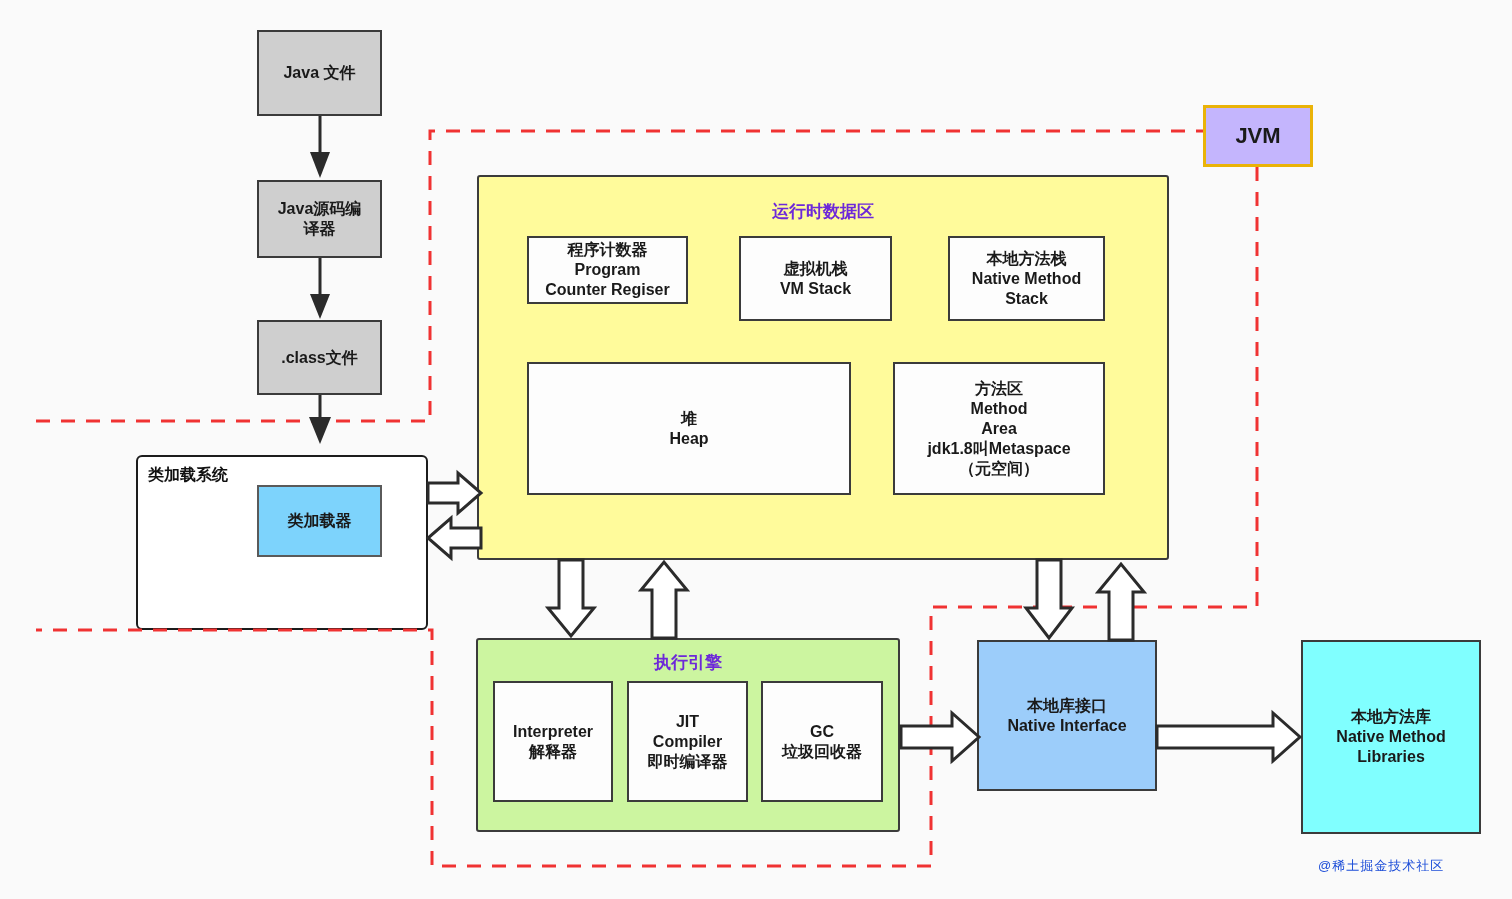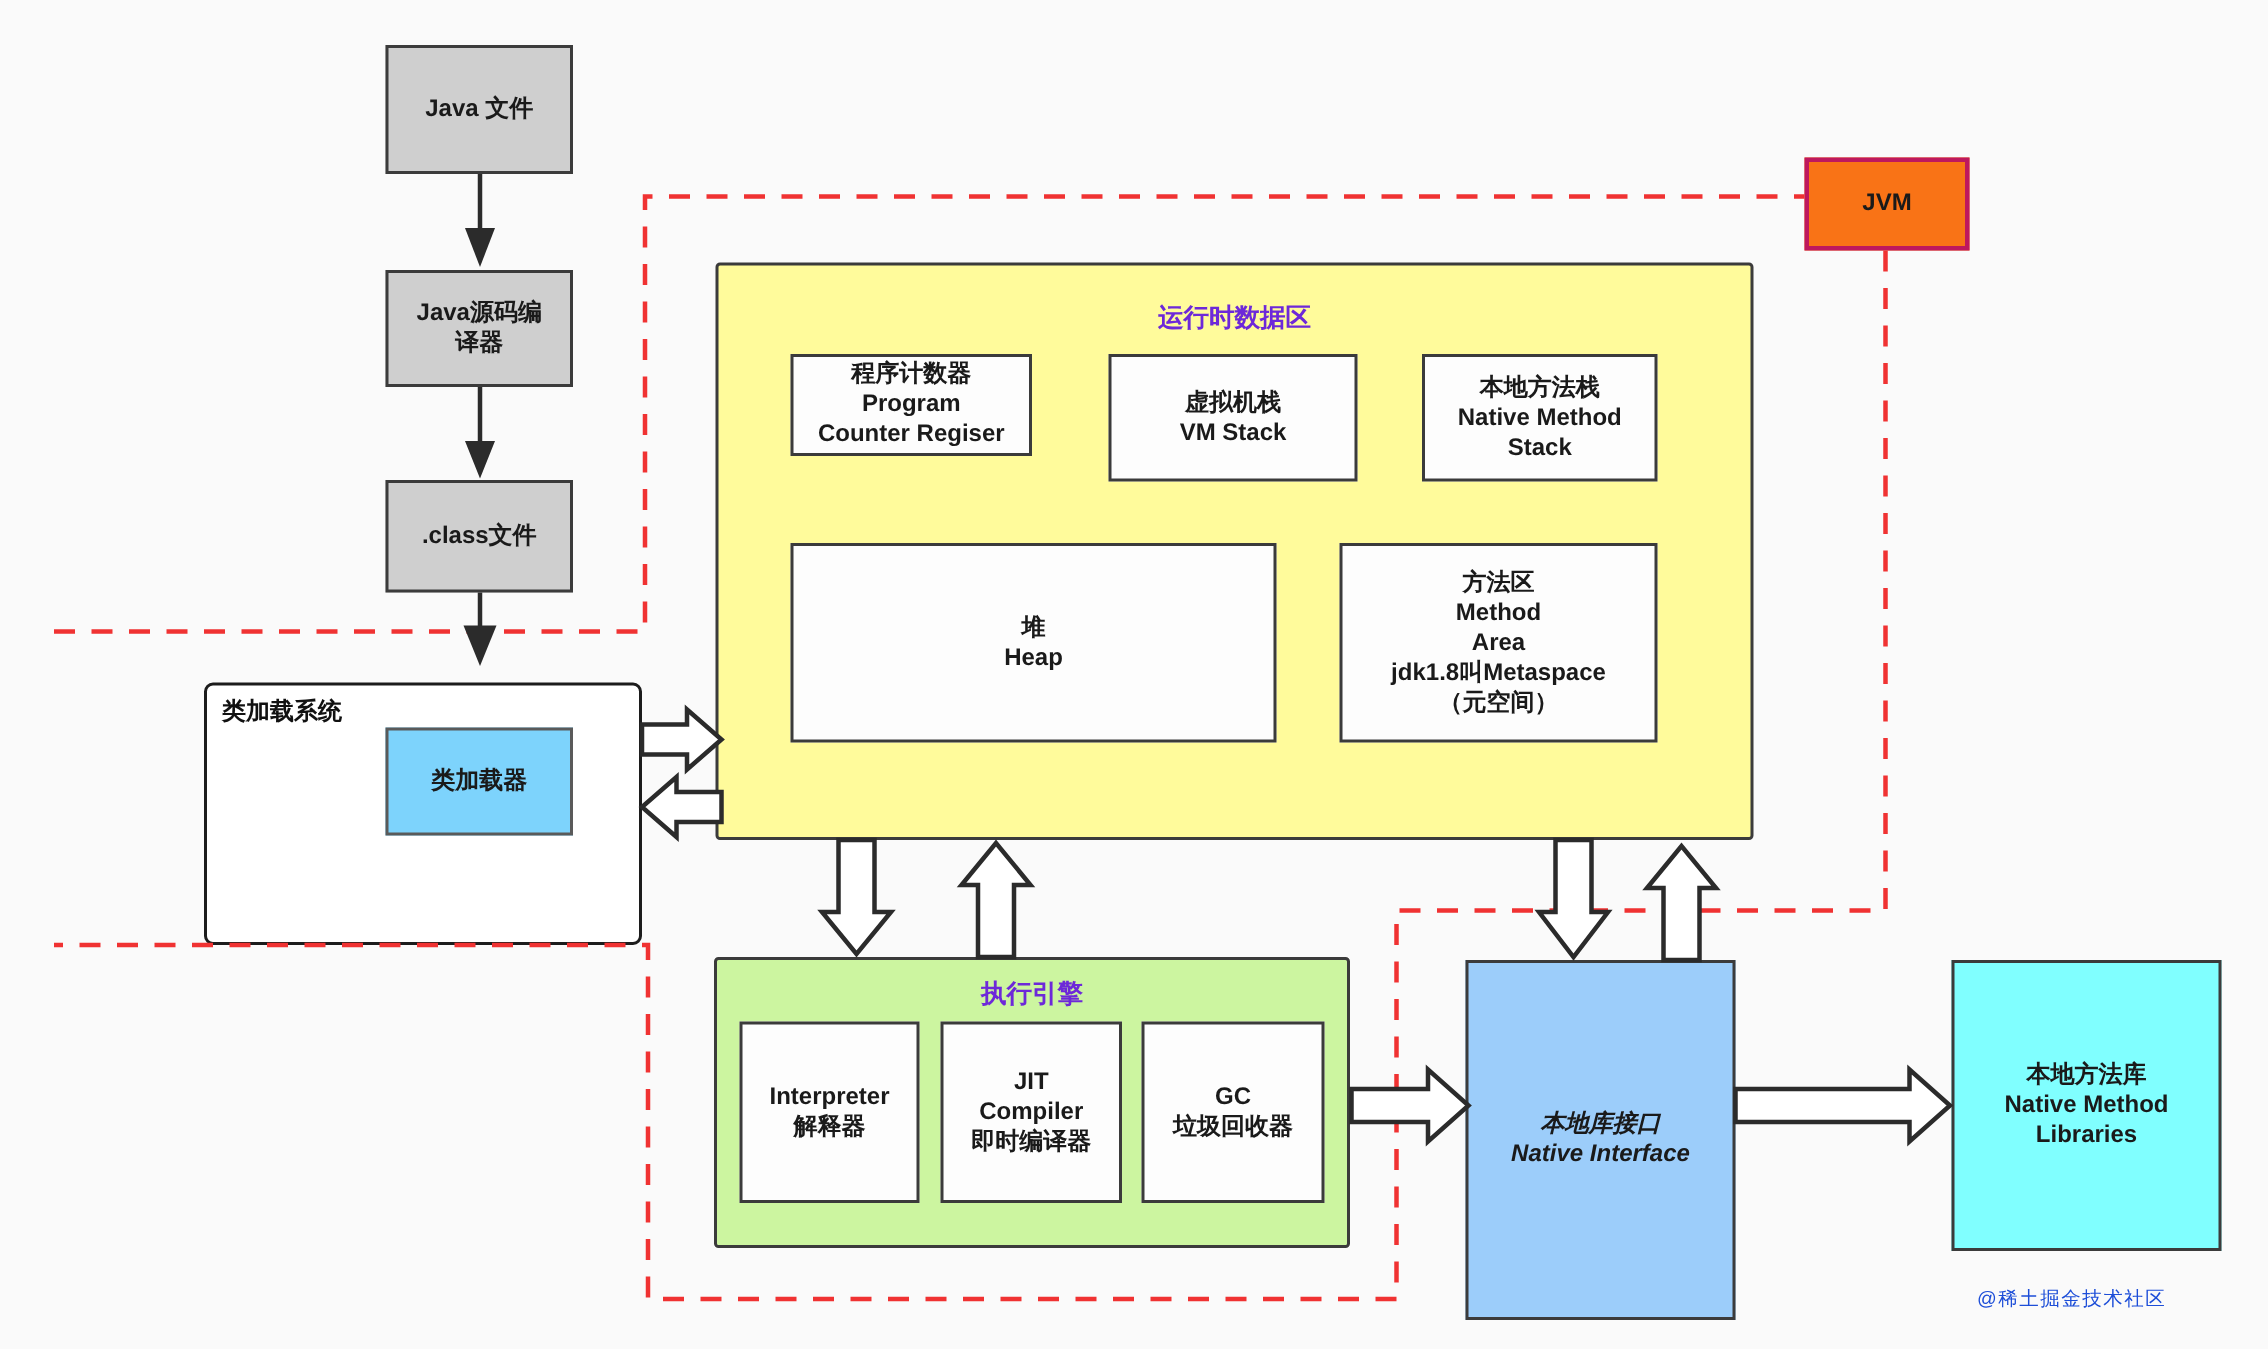--- a/index.html
+++ b/index.html
@@ -27,21 +27,21 @@
     font-weight:bold;
   }
   .grey-box{ background:#cfcfcf; border:2px solid #3b3b3b; font-size:17px; font-weight:bold;}
   .white-box{ background:#fdfdfd; border:2px solid #3b3b3b;}
   .orange-box{ background:#7dd3fc; border:2px solid #5a5a5a; font-size:17px;}
   .yellow-region{ background:#fffb9b; border:2px solid #3b3b3b; border-radius:3px;}
   .green-region{ background:#ccf5a0; border:2px solid #3b3b3b; border-radius:3px;}
   .blue-box{ background:#9ccdfa; border:2px solid #3b3b3b; font-size:17px;}
   .cyan-box{ background:#80ffff; border:2px solid #3b3b3b; font-size:17px;}
   .loader-sys{ background:#ffffff; border:2px solid #1c1c1c; border-radius:6px;margin-top:12px;}
-  .jvm-box{ background:#f97316; border:3px solid #be185d; font-size:16px; font-weight:600;}
+  .jvm-box{ background:#c4b5fd; border:3px solid #eab308; font-size:22px; font-weight:600;}
 
   .region-title{
     position:absolute;
     left:0; right:0;
     text-align:center;
     font-size:17px;
     font-weight:bold;
     color:#6d28d9;
   }
   .corner-label{
@@ -111,21 +111,21 @@
   <div class="box yellow-region" style="left:477px; top:175px; width:692px; height:385px; display:block;">
     <span class="region-title" style="top:24px;">运行时数据区</span>
   </div>
 
   <div class="box white-box" style="left:527px; top:236px; width:161px; height:68px;">
     <span class="inner-label">程序计数器
 Program
 Counter Regiser</span>
   </div>
 
-  <div class="box white-box" style="left:739px; top:236px; width:166px; height:85px;">
+  <div class="box white-box" style="left:739px; top:236px; width:153px; height:85px;">
     <span class="inner-label">虚拟机栈
 VM Stack</span>
   </div>
 
   <div class="box white-box" style="left:948px; top:236px; width:157px; height:85px;">
     <span class="inner-label">本地方法栈
 Native Method
 Stack</span>
   </div>
 
@@ -155,21 +155,21 @@
     <span class="inner-label">JIT
 Compiler
 即时编译器</span>
   </div>
 
   <div class="box white-box" style="left:761px; top:681px; width:122px; height:121px;">
     <span class="inner-label">GC
 垃圾回收器</span>
   </div>
 
-  <div class="box blue-box" style="left:977px; top:640px; width:180px; height:240px;font-style:italic;">
+  <div class="box blue-box" style="left:977px; top:640px; width:180px; height:151px;">
     <span class="inner-label">本地库接口
 Native Interface</span>
   </div>
 
   <div class="box cyan-box" style="left:1301px; top:640px; width:180px; height:194px;">
     <span class="inner-label">本地方法库
 Native Method
 Libraries</span>
   </div>
 

